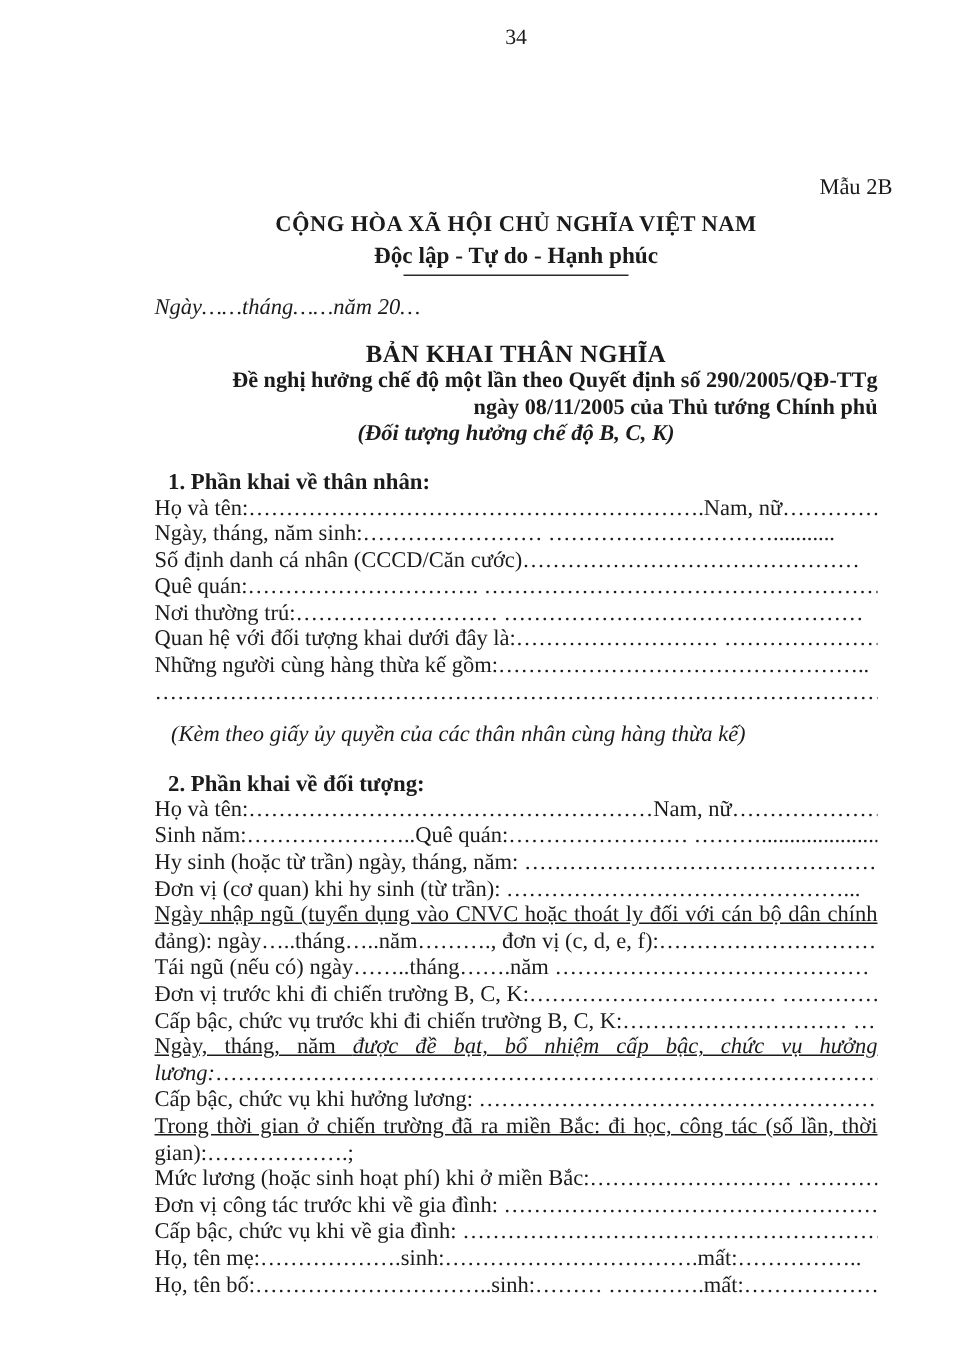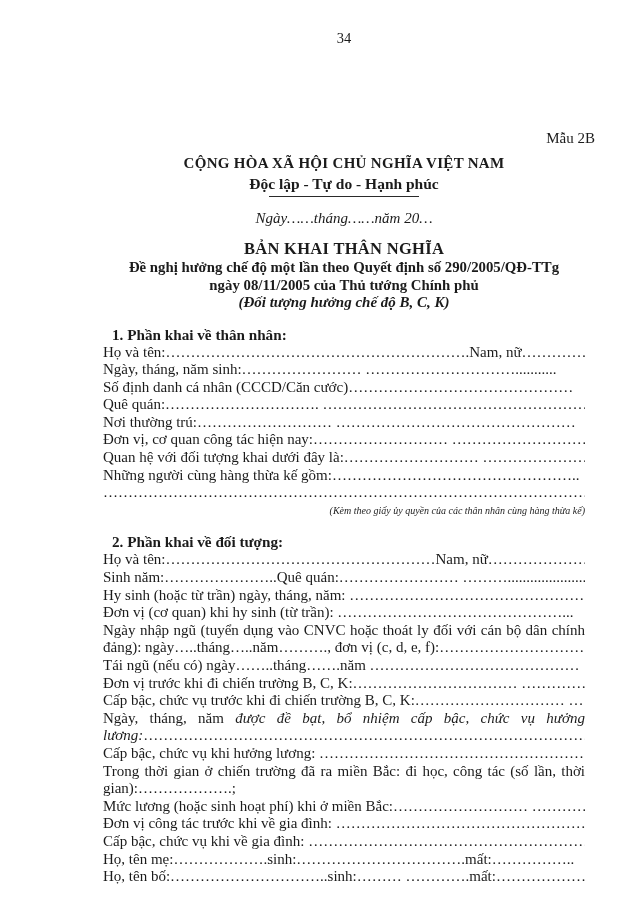--- a/index.html
+++ b/index.html
@@ -1,39 +1,39 @@
 <!DOCTYPE html>
 <html><head>
 <meta charset="utf-8">
 <style>
   html,body{margin:0;padding:0;background:#e8e8e8;}
   .page{
     position:relative;
     width:640px;height:900px;
     background:#ffffff;
     box-sizing:border-box;
-    padding:30px 55px 0 103px;
+    padding:17px 55px 0 103px;
     font-family:"Liberation Serif","DejaVu Serif",serif;
     color:#1b1b1b;
     overflow:hidden;
   }
   .pagenum{text-align:center;font-size:14.5px;line-height:17px;}
   .form-code{text-align:right;font-size:15px;line-height:18px;margin-top:82px;margin-right:-10px;}
   .nat-header{text-align:center;font-weight:bold;font-size:15px;line-height:18px;margin-top:7px;letter-spacing:0.3px;}
   .motto{text-align:center;font-weight:bold;font-size:15.5px;line-height:19px;margin-top:2px;}
   .motto-rule{width:150px;height:0;border-bottom:1.6px solid #2a2a2a;margin:3px auto 0;}
-  .dateline{text-align:center;font-style:italic;font-size:15px;line-height:18px;margin-top:12px;}
+  .dateline{text-align:left;font-style:italic;font-size:15px;line-height:18px;margin-top:12px;}
   .title-main{text-align:center;font-weight:bold;font-size:16.5px;line-height:20px;margin-top:12px;letter-spacing:0.3px;}
-  .title-sub{text-align:center;font-weight:bold;font-size:14.8px;line-height:17.5px;}
+  .title-sub{text-align:right;font-weight:bold;font-size:14.8px;line-height:17.5px;}
   .title-sub-italic{text-align:center;font-weight:bold;font-style:italic;font-size:15px;line-height:17.5px;}
   .sec-heading{font-weight:bold;font-size:15.2px;line-height:18px;margin-top:14px;text-indent:9px;}
   .line{font-size:15px;line-height:17.6px;white-space:nowrap;overflow:hidden;margin:0;}
-  .wrapline{font-size:15px;line-height:17.6px;margin:0;}
+  .wrapline{font-size:15px;line-height:17.6px;margin:0;text-decoration:underline;}
   .fj{text-align:justify;text-align-last:justify;white-space:normal;}
-  .note{font-style:italic;text-align:right;font-size:10px;line-height:17.6px;margin:0;}
+  .note{font-style:italic;text-align:left;font-size:15px;line-height:17.6px;margin:11px;}
   p{margin:0;}
 </style>
 </head>
 <body>
 
 <div class="page">
 
   <div class="pagenum">34</div>
 
   <div class="form-code">Mẫu 2B</div>
@@ -48,21 +48,20 @@
   <div class="title-sub">Đề nghị hưởng chế độ một lần theo Quyết định số 290/2005/QĐ-TTg</div>
   <div class="title-sub">ngày 08/11/2005 của Thủ tướng Chính phủ</div>
   <div class="title-sub-italic">(Đối tượng hưởng chế độ B, C, K)</div>
 
   <div class="sec-heading">1. Phần khai về thân nhân:</div>
   <p class="line">Họ và tên:…………………………………………………….Nam, nữ……………</p>
   <p class="line">Ngày, tháng, năm sinh:…………………… …………………………...........</p>
   <p class="line">Số định danh cá nhân (CCCD/Căn cước)………………………………………</p>
   <p class="line">Quê quán:…………………………. ……………………………………………….</p>
   <p class="line">Nơi thường trú:……………………… …………………………………………</p>
-  <p class="line">Đơn vị, cơ quan công tác hiện nay:……………………… ………………………</p>
   <p class="line">Quan hệ với đối tượng khai dưới đây là:……………………… …………………</p>
   <p class="line">Những người cùng hàng thừa kế gồm:…………………………………………..</p>
   <p class="line">…………………………………………………………………………………………</p>
   <p class="note">(Kèm theo giấy ủy quyền của các thân nhân cùng hàng thừa kế)</p>
 
   <div class="sec-heading">2. Phần khai về đối tượng:</div>
   <p class="line">Họ và tên:………………………………………………Nam, nữ…………………..</p>
   <p class="line">Sinh năm:…………………..Quê quán:…………………… ………......................</p>
   <p class="line">Hy sinh (hoặc từ trần) ngày, tháng, năm: ……………………………………………</p>
   <p class="line">Đơn vị (cơ quan) khi hy sinh (từ trần): ………………………………………...</p>

